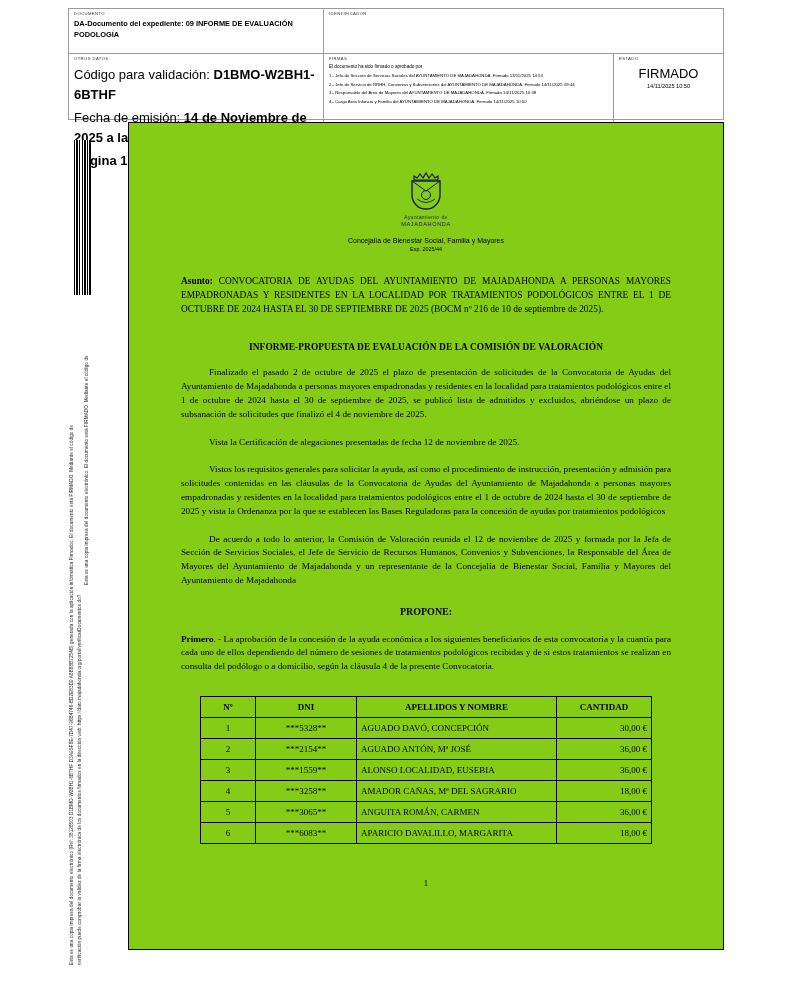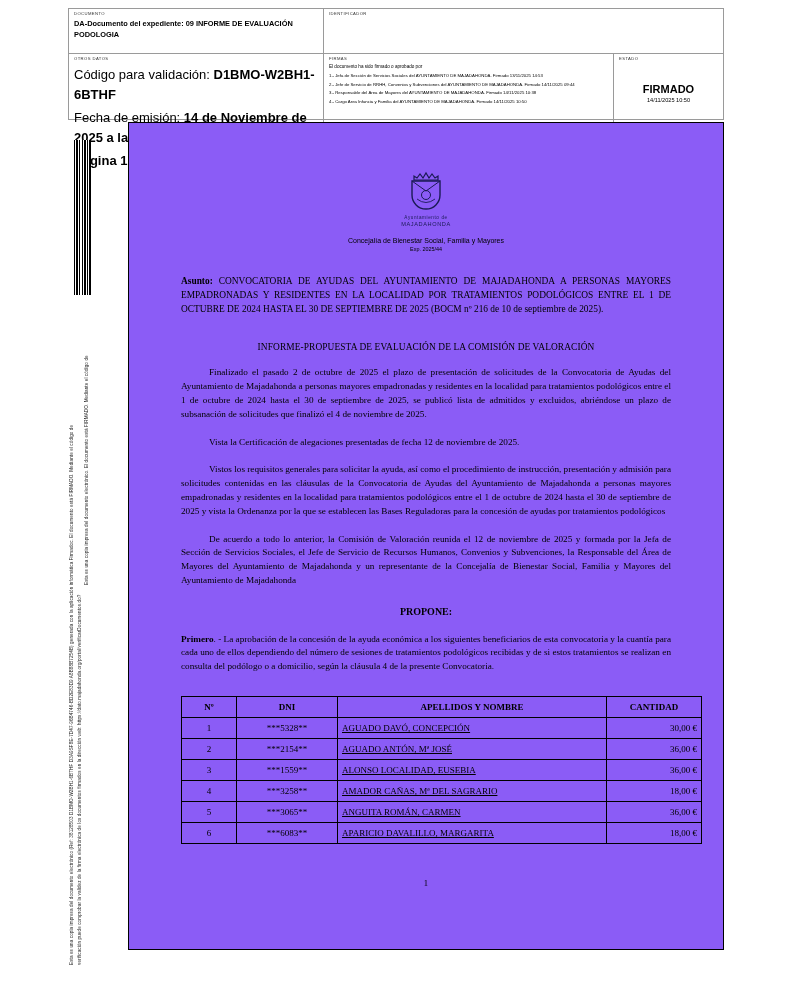--- a/index.html
+++ b/index.html
@@ -25,21 +25,21 @@
   .hdr-top-1{width:255px;border-right:1px solid #9a9a9a;min-height:44px;}
   .hdr-top-2{flex:1;min-height:44px;}
   .doc-title{font-size:7.4px;font-weight:bold;line-height:1.45;margin-top:3px;}
   .hdr-b-1{width:255px;border-right:1px solid #9a9a9a;min-height:66px;}
   .hdr-b-2{width:290px;border-right:1px solid #9a9a9a;min-height:66px;}
   .hdr-b-3{flex:1;min-height:66px;text-align:center;}
   .kv{font-size:13px;margin-top:4px;line-height:1.5;}
   .kv b{font-weight:bold;}
   .firmas-intro{font-size:4.6px;margin-top:3px;line-height:1.5;}
   .firmas-list{font-size:4.3px;line-height:1.55;margin-top:2px;}
-  .estado-val{font-size:11px;font-weight:bold;margin-top:22px;}
+  .estado-val{font-size:13px;font-weight:normal;margin-top:5px;}
   .estado-date{font-size:5.6px;margin-top:2px;}
   
   .barcode{
     position:absolute;left:74px;top:140px;width:17px;height:155px;
     background:repeating-linear-gradient(90deg,
       #000 0px,#000 1px,#fff 1px,#fff 2px,
       #000 2px,#000 4px,#fff 4px,#fff 5px,
       #000 5px,#000 6px,#fff 6px,#fff 8px,
       #000 8px,#000 9px,#fff 9px,#fff 10px,
       #000 10px,#000 12px,#fff 12px,#fff 13px);
@@ -53,50 +53,50 @@
     color:#222;
     white-space:nowrap;
     letter-spacing:.1px;
   }
   .vtext.a{left:84px;top:585px;}
   .vtext.b{left:69px;top:965px;}
   .vtext.c{left:77px;top:965px;}
   
   .sheet{
     position:absolute;left:128px;top:122px;width:596px;height:828px;
-    border:1px solid #000;background:#8b5cf6;box-sizing:border-box;
+    border:1px solid #000;background:#84cc16;box-sizing:border-box;
   }
   .sheet-inner{padding:44px 52px 20px 52px;}
   .crest{width:100%;text-align:center;}
   .crest svg{display:block;margin:0 auto;}
   .crest-name{font-family:"Liberation Sans", sans-serif;font-size:5.6px;letter-spacing:.6px;margin-top:1px;color:#1a1a55;}
   .crest-name .l1{font-size:4.6px;}
   .conc{font-family:"Liberation Sans", sans-serif;font-size:7px;text-align:center;margin-top:10px;}
   .exp{font-family:"Liberation Sans", sans-serif;font-size:5.4px;text-align:center;margin-top:2px;}
   .asunto{
     margin-top:22px;font-size:9.4px;line-height:1.5;text-align:justify;
   }
   .asunto b{font-weight:bold;}
   h1.info{
-    font-size:9.4px;font-weight:normal;text-align:center;margin:26px 0 0 0;letter-spacing:.1px;
+    font-size:9.4px;font-weight:bold;text-align:center;margin:26px 0 0 0;letter-spacing:.1px;
   }
   p.par{font-size:9.2px;line-height:1.5;text-align:justify;text-indent:28px;margin:14px 0 0 0;}
   p.propone{font-size:10px;font-weight:bold;text-align:center;margin:18px 0 16px 0;}
   p.primero{font-size:9.2px;line-height:1.5;text-align:justify;margin:14px 0 0 0;}
   p.primero b{font-weight:bold;}
   table.benef{
-    border-collapse:collapse;margin:22px auto 1px auto;width:521px;
+    border-collapse:collapse;margin:22px auto 1px auto;width:452px;
   }
   table.benef th, table.benef td{
     border:1px solid #000;padding:5px 4px;font-size:9px;
   }
   table.benef th{font-weight:bold;text-align:center;font-size:9px;}
   td.c-n{width:46px;text-align:center;}
   td.c-dni{width:92px;text-align:center;}
-  td.c-nom{padding-left:8px;text-decoration:underline;}
+  td.c-nom{padding-left:8px;}
   td.c-cant{width:86px;text-align:right;padding-right:8px;}
   .pagenum{text-align:center;font-size:8.6px;margin-top:34px;}
 </style>
 </head>
 <body>
 
 <div class="hdr">
   <div class="hdr-row">
     <div class="hdr-cell hdr-top-1">
       <div class="hdr-lbl">DOCUMENTO</div>

